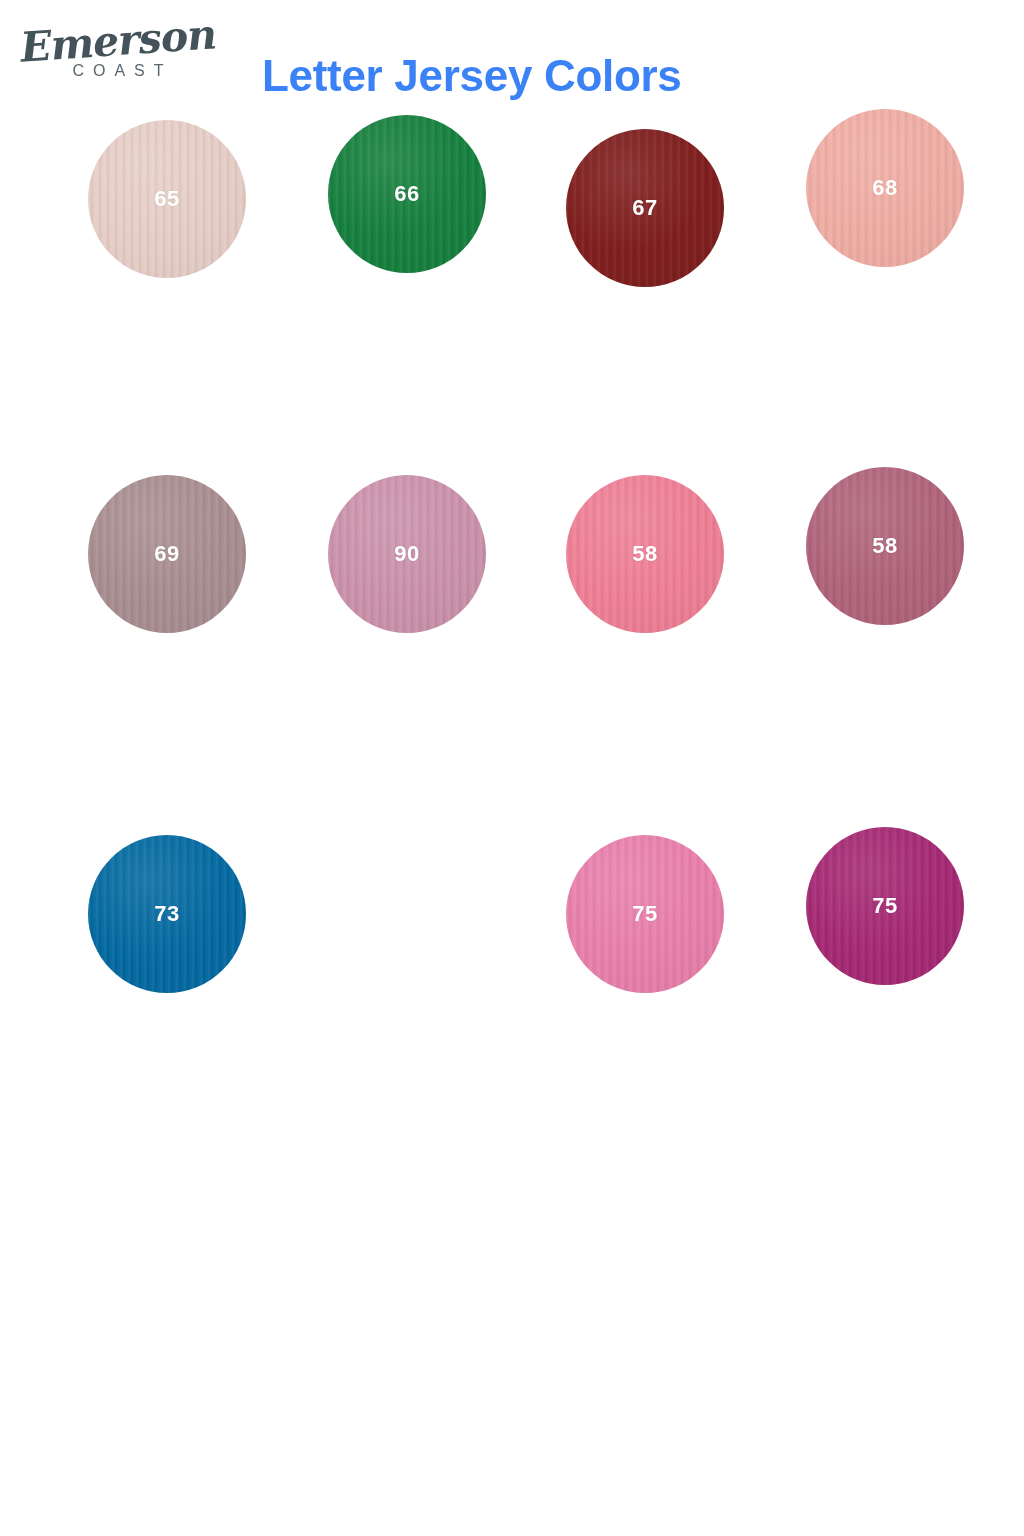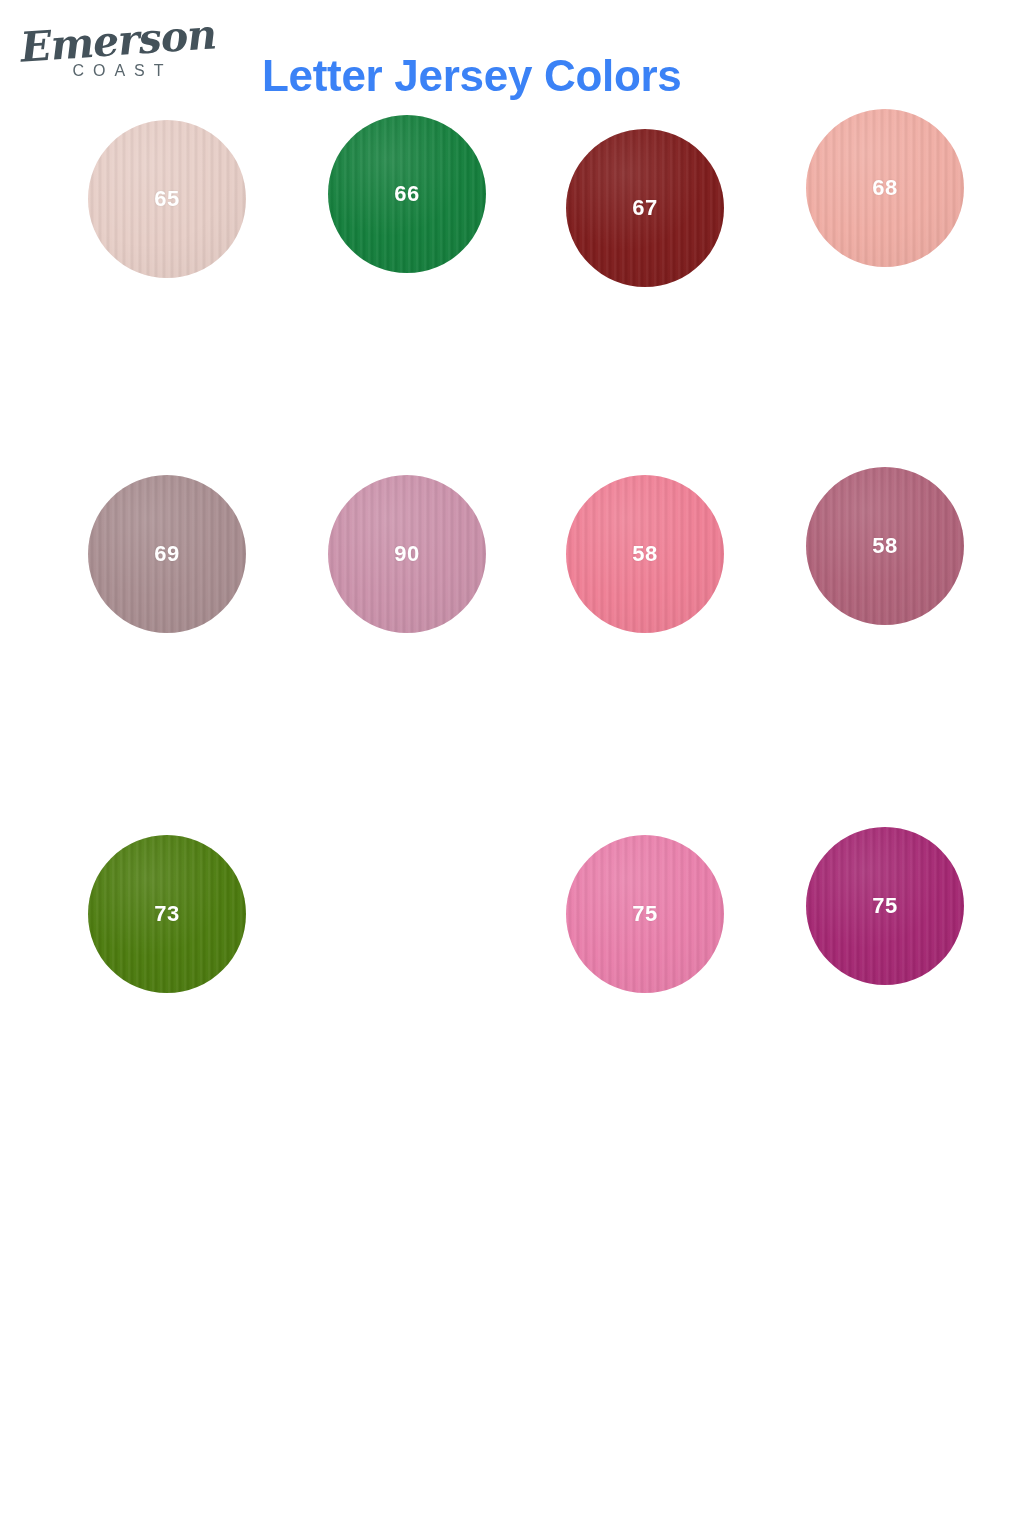--- a/index.html
+++ b/index.html
@@ -161,21 +161,21 @@
         <span class="swatch-label">90</span>
       </div>
       <div class="swatch col-3" style="width: 158px; height: 158px; background: rgb(239, 127, 149); top: 10px;">
         <span class="swatch-label">58</span>
       </div>
       <div class="swatch col-4" style="width: 158px; height: 158px; background: rgb(176, 99, 122); top: 2px;">
         <span class="swatch-label">58</span>
       </div>
     </div>
     <div class="swatch-row" style="top: 360px;">
-      <div class="swatch col-1" style="width: 158px; height: 158px; background: #4d7c0f; top: 10px;">
+      <div class="swatch col-1" style="width: 158px; height: 158px; background: #0369a1; top: 10px;">
         <span class="swatch-label">73</span>
       </div>
       <div class="swatch col-3" style="width: 158px; height: 158px; background: rgb(233, 127, 171); top: 10px;">
         <span class="swatch-label">75</span>
       </div>
       <div class="swatch col-4" style="width: 158px; height: 158px; background: rgb(165, 40, 115); top: 2px;">
         <span class="swatch-label">75</span>
       </div>
     </div>
   </div>

